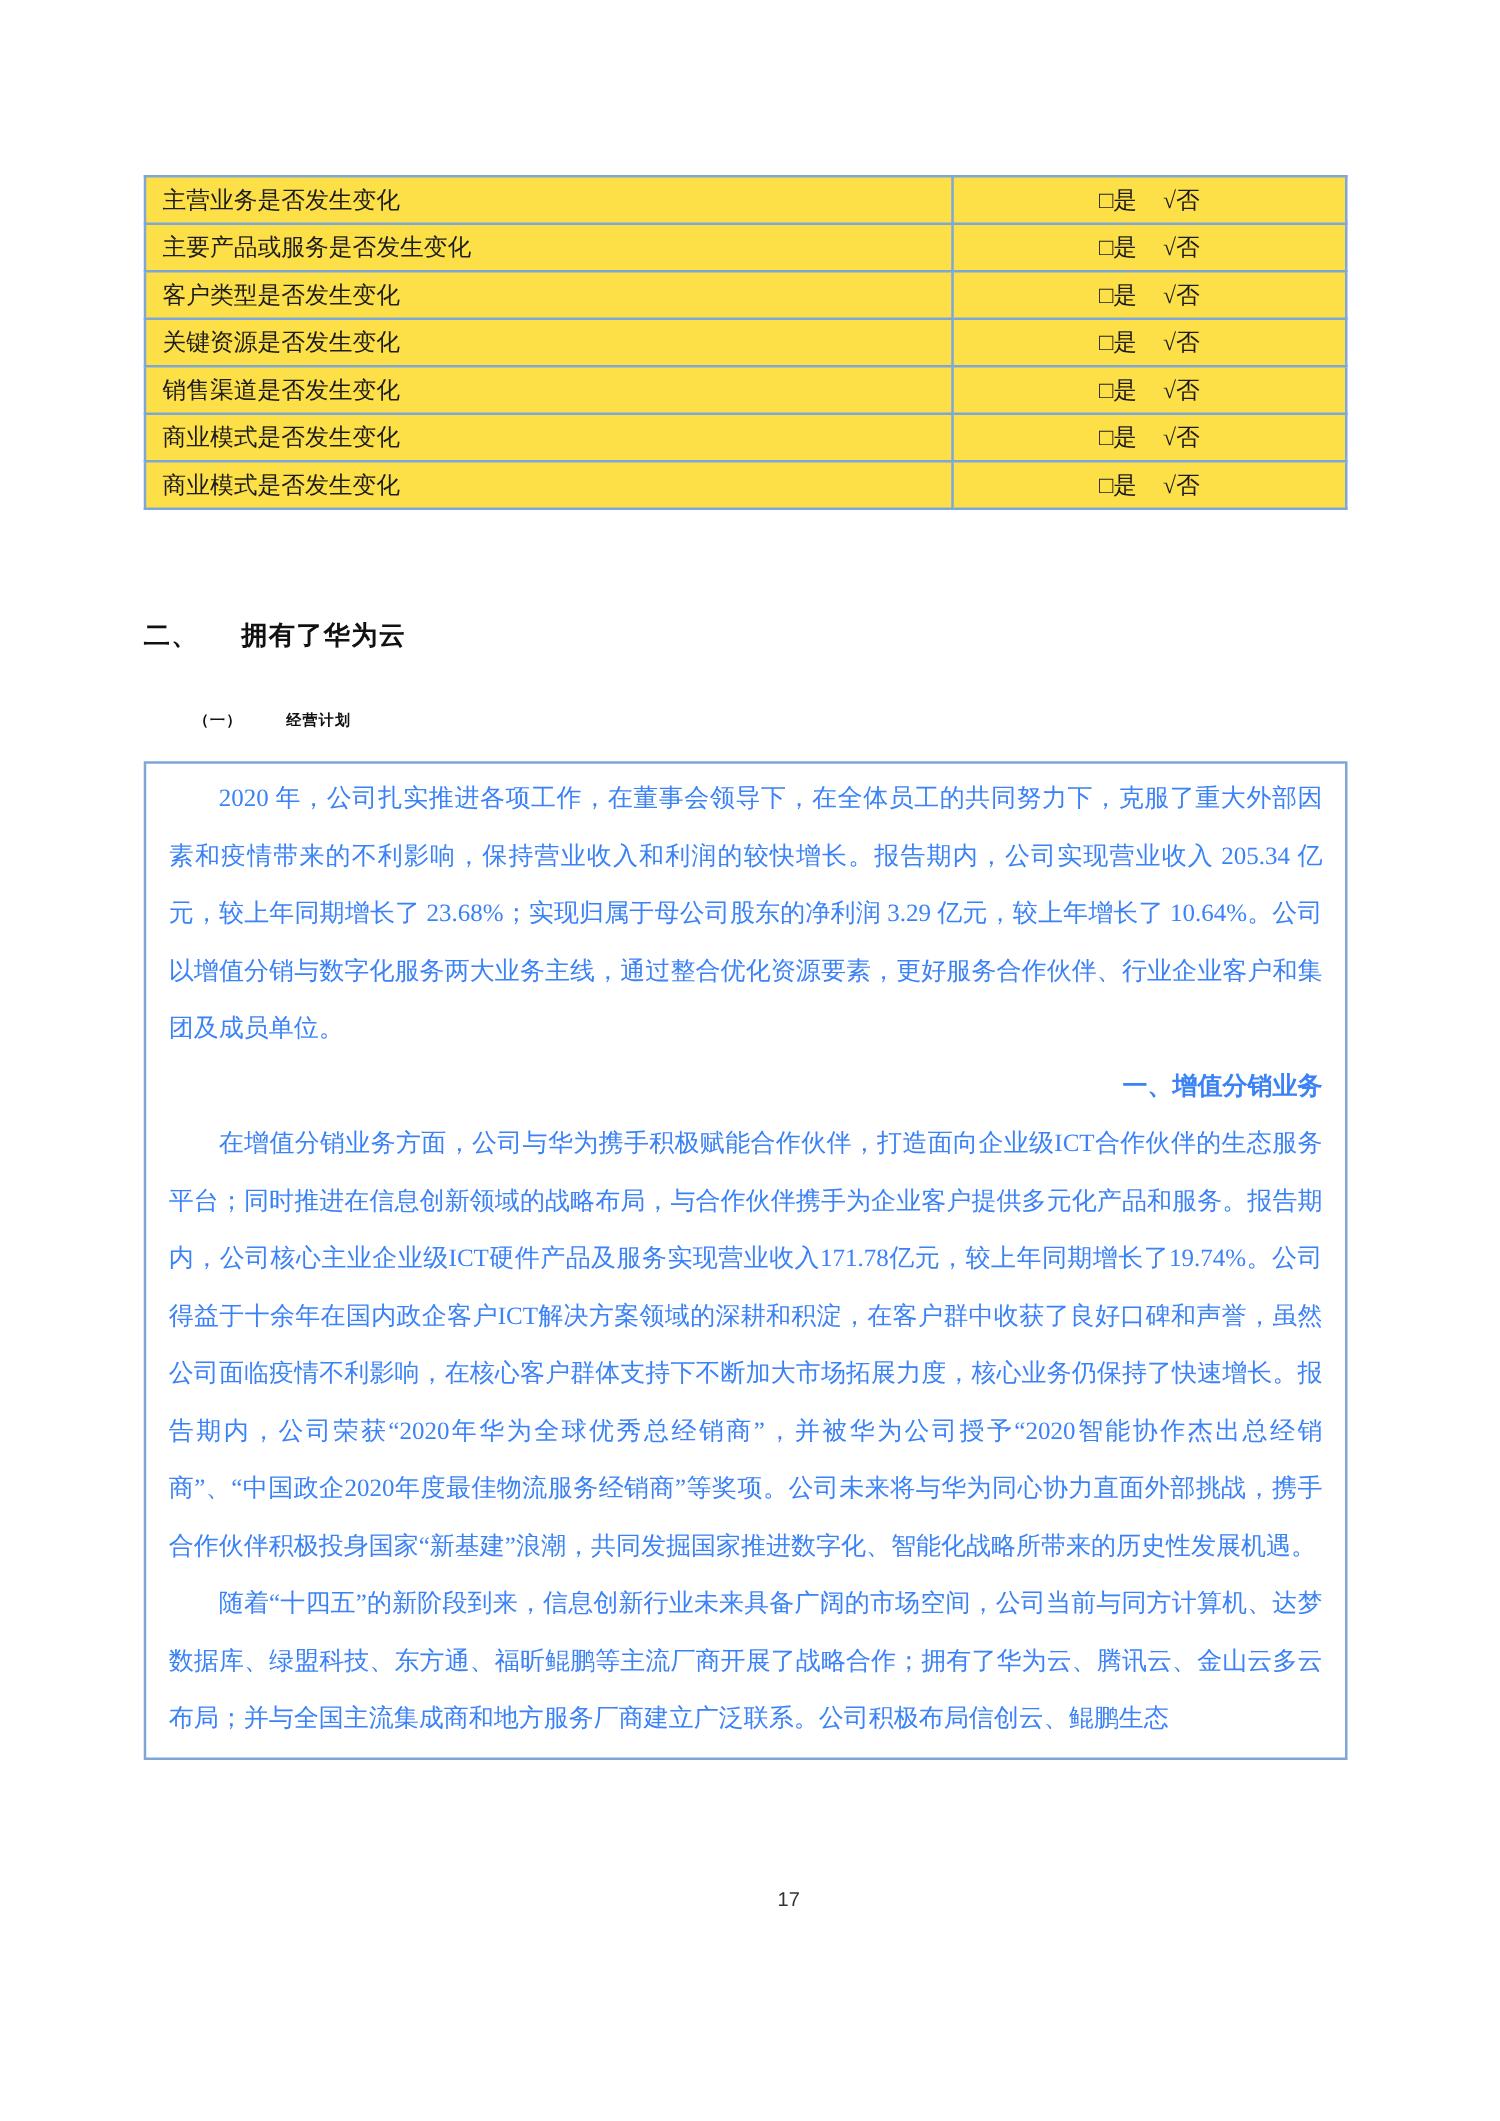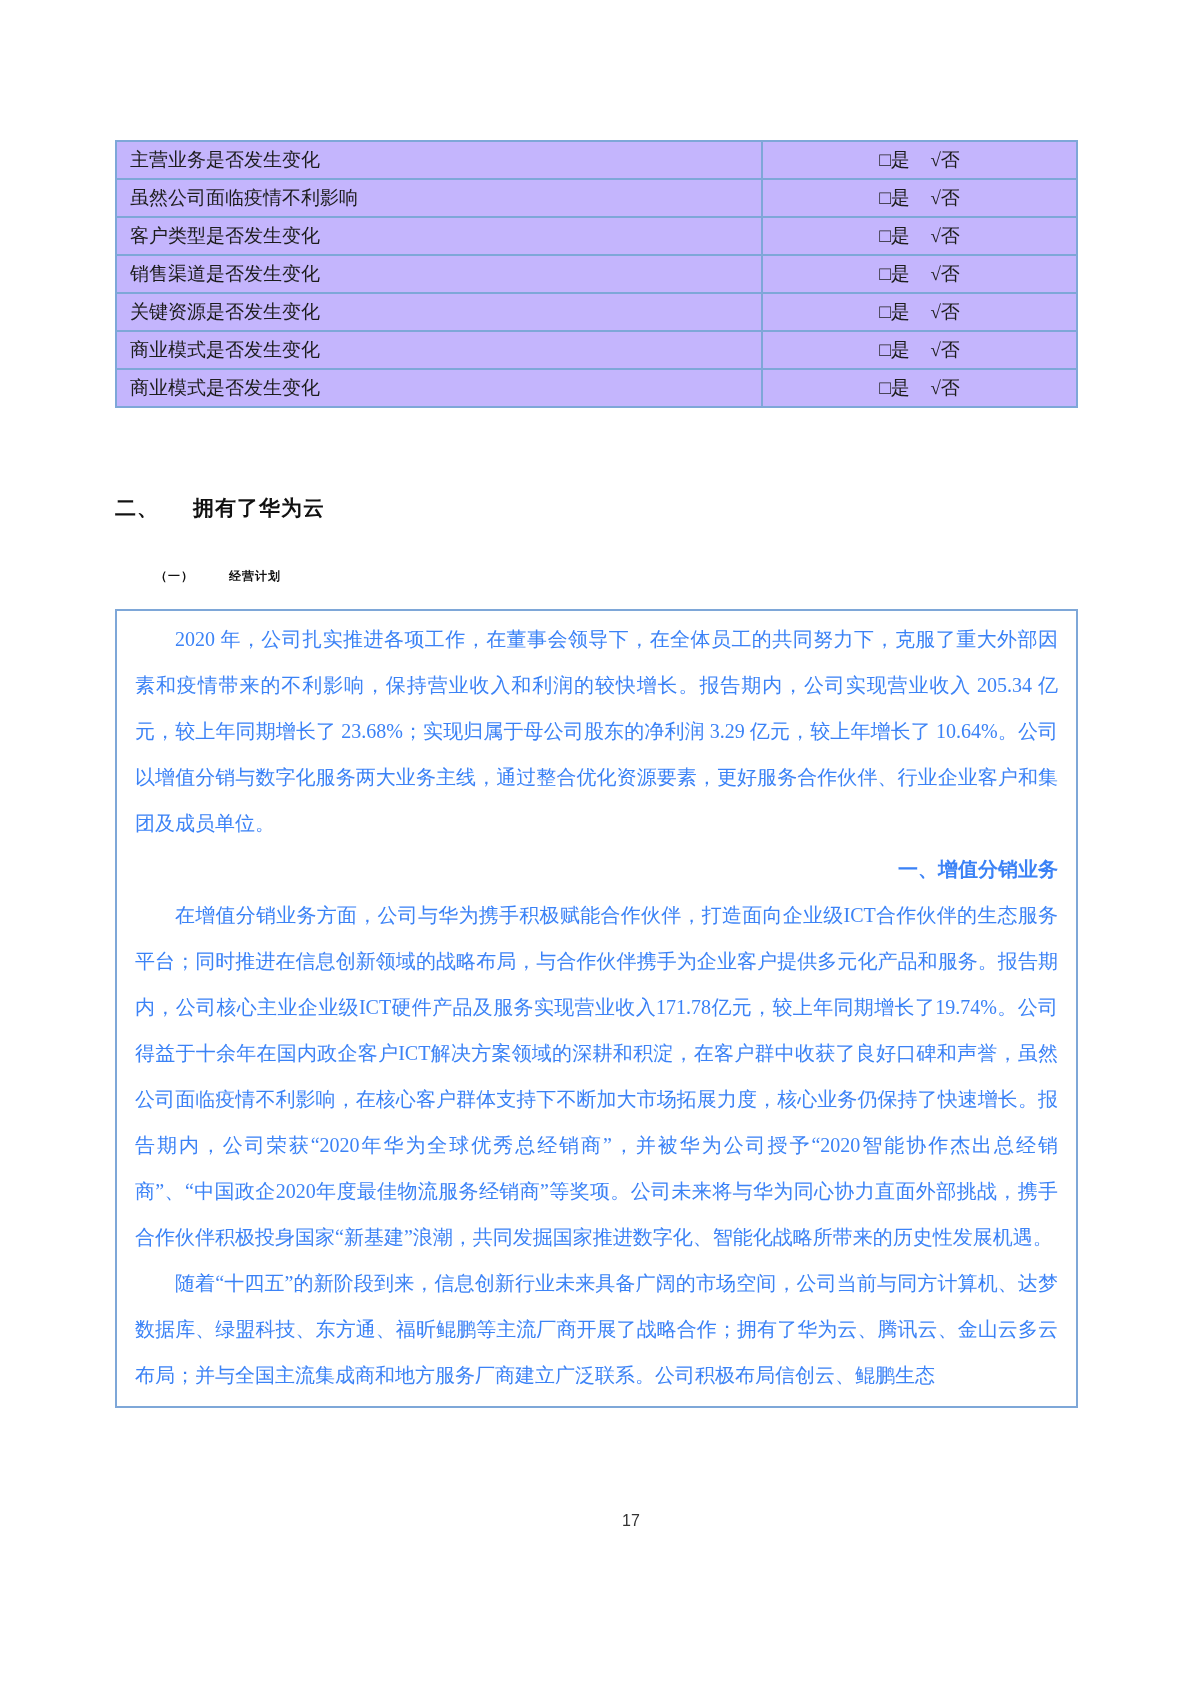--- a/index.html
+++ b/index.html
@@ -26,21 +26,21 @@
     border-collapse: collapse;
     width: 963px;
     margin-top: 140px;
     table-layout: fixed;
   }
   table.change-table td {
     border: 2px solid #7ea7d8;
     height: 34px;
     font-size: 19px;
     color: #1c1c1c;
-    background: #c4b5fd;
+    background: #fde047;
   }
   td.q-cell {
     width: 630px;
     padding-left: 13px;
     text-align: left;
   }
   td.a-cell {
     text-align: center;
   }
   .chk {
@@ -119,42 +119,42 @@
   <table class="change-table">
     <tbody>
       <tr>
         <td class="q-cell">主营业务是否发生变化</td>
         <td class="a-cell">
           <span class="chk">□是</span>
           <span class="chk">√否</span>
         </td>
       </tr>
       <tr>
-        <td class="q-cell">虽然公司面临疫情不利影响</td>
+        <td class="q-cell">主要产品或服务是否发生变化</td>
         <td class="a-cell">
           <span class="chk">□是</span>
           <span class="chk">√否</span>
         </td>
       </tr>
       <tr>
         <td class="q-cell">客户类型是否发生变化</td>
         <td class="a-cell">
           <span class="chk">□是</span>
           <span class="chk">√否</span>
         </td>
       </tr>
       <tr>
-        <td class="q-cell">销售渠道是否发生变化</td>
+        <td class="q-cell">关键资源是否发生变化</td>
         <td class="a-cell">
           <span class="chk">□是</span>
           <span class="chk">√否</span>
         </td>
       </tr>
       <tr>
-        <td class="q-cell">关键资源是否发生变化</td>
+        <td class="q-cell">销售渠道是否发生变化</td>
         <td class="a-cell">
           <span class="chk">□是</span>
           <span class="chk">√否</span>
         </td>
       </tr>
       <tr>
         <td class="q-cell">商业模式是否发生变化</td>
         <td class="a-cell">
           <span class="chk">□是</span>
           <span class="chk">√否</span>

